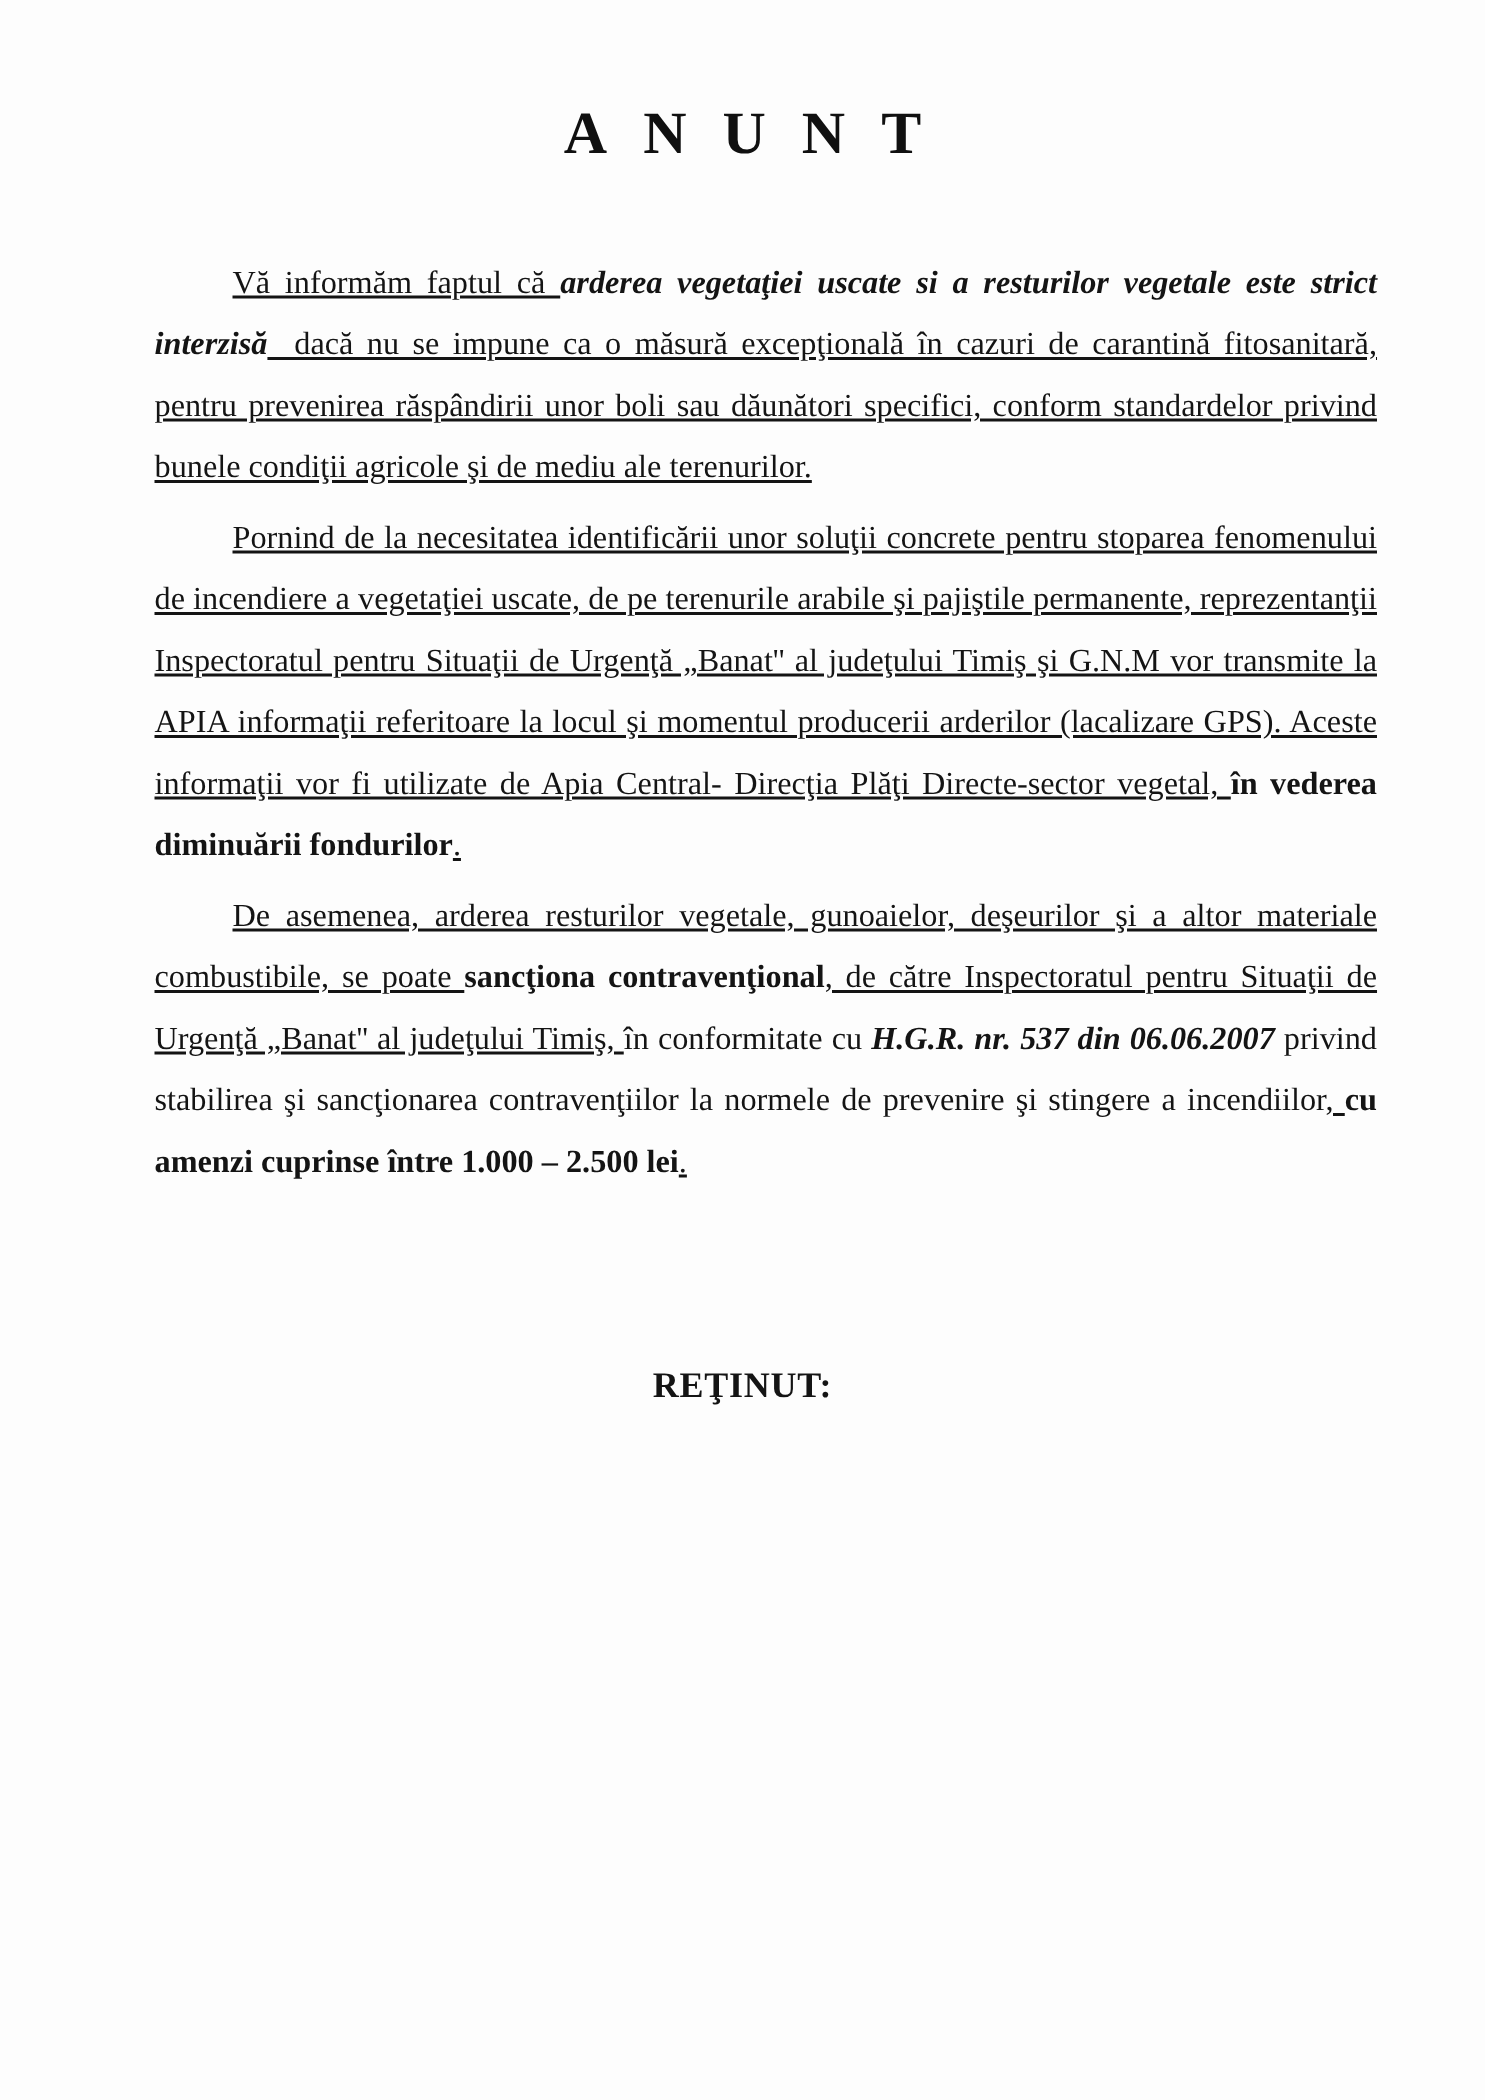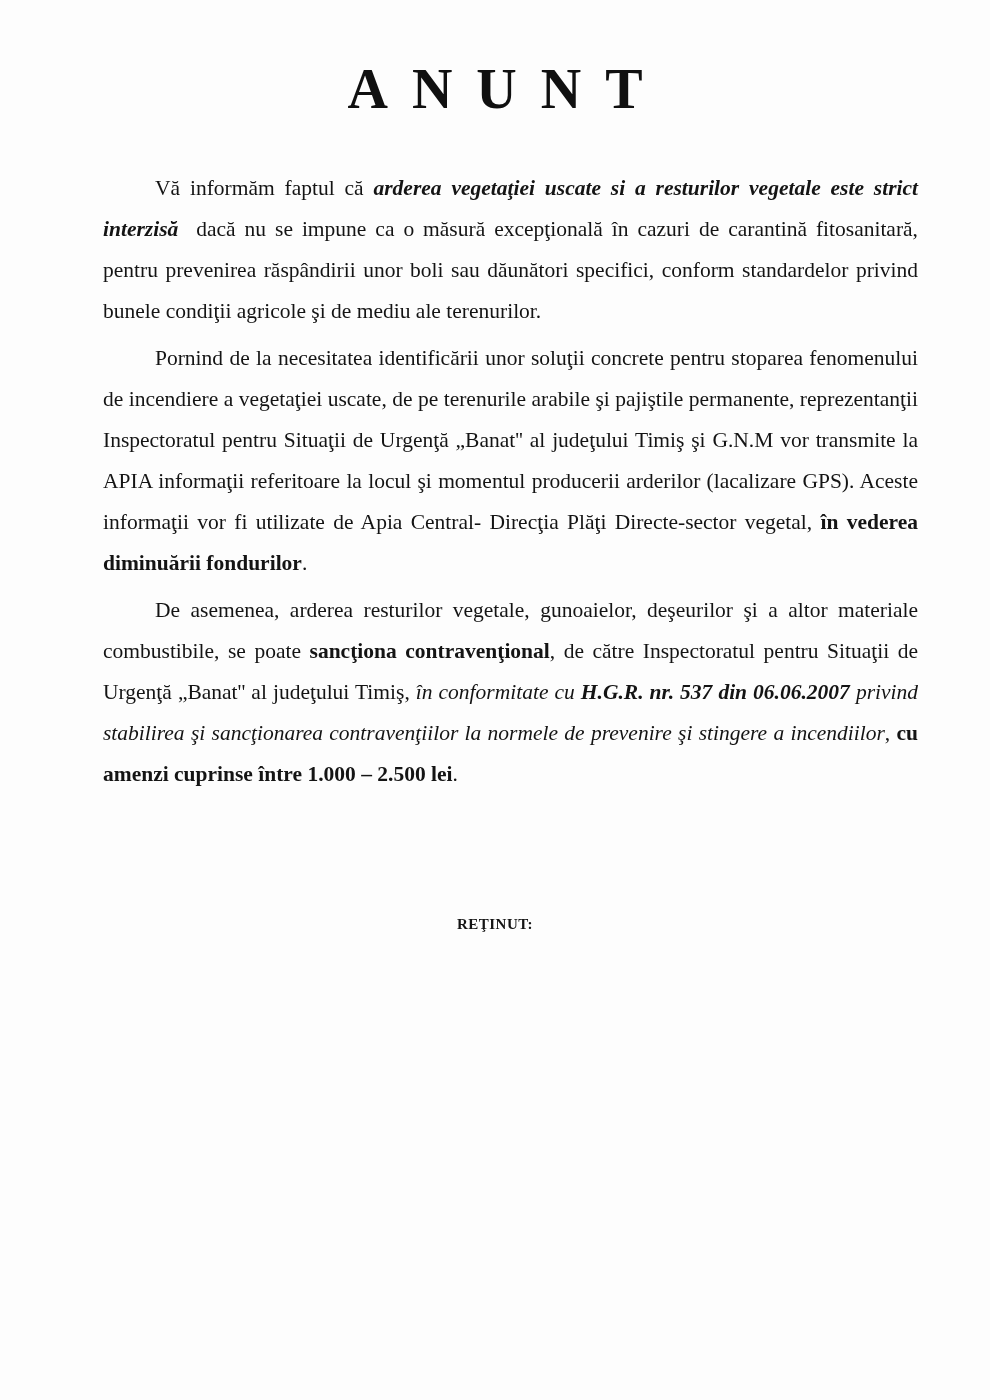--- a/index.html
+++ b/index.html
@@ -16,47 +16,47 @@
     font-family: "Liberation Serif", "DejaVu Serif", serif;
     overflow: hidden;
     position: relative;
     box-sizing: border-box;
   }
   .doc-title {
     margin: 0;
     padding-top: 66px;
     padding-left: 24px; 
     text-align: center;
-    font-size: 56px;
+    font-size: 40px;
     font-weight: bold;
     letter-spacing: 24px;
     line-height: 46px;
     color: #101010;
   }
   .doc-body {
     margin: 56px 72px 0 103px;
     font-size: 21.5px;
     line-height: 41px;
     text-align: justify;
   }
   .para {
     margin: 0 0 6px 0;
     text-indent: 52px;
   }
-  .r  { font-style: normal; font-weight: normal; }
+  .r  { font-style: normal; font-weight: normal; text-decoration: underline; }
   .b  { font-weight: bold; }
-  .i  { font-style: italic; }
+  .i  { }
   .bi { font-weight: bold; font-style: italic; }
   .doc-footer {
     text-align: center;
     font-weight: bold;
   }
   .footer-heading {
     margin: 114px 0 0 0;
-    font-size: 15px;
+    font-size: 24px;
     line-height: 30px;
     letter-spacing: 0.5px;
   }
   .footer-slogan {
     margin: 26px 0 0 0;
     font-size: 24px;
     line-height: 30px;
     letter-spacing: 0.4px;
   }
 </style>

